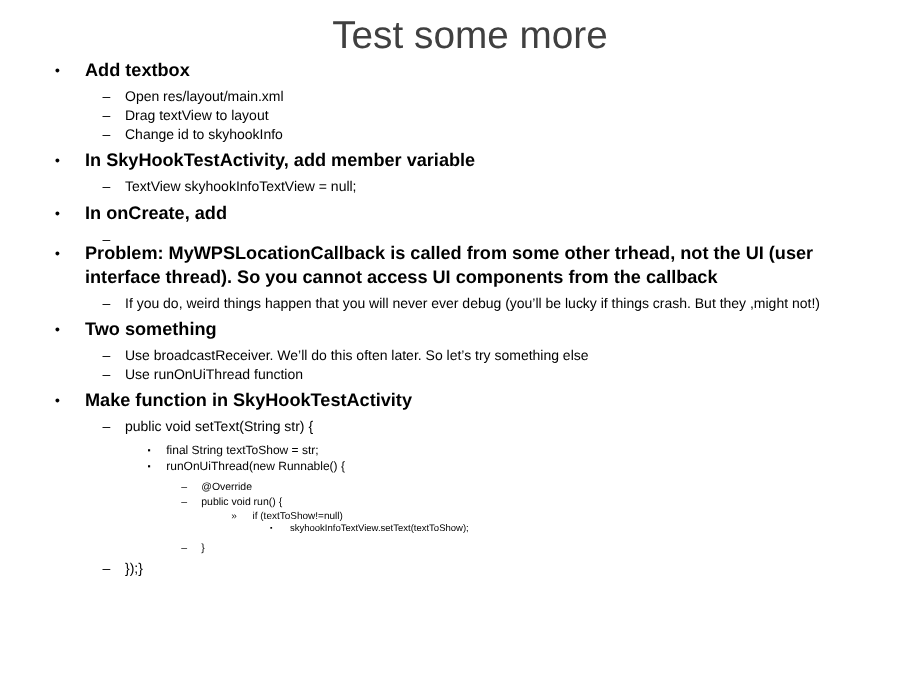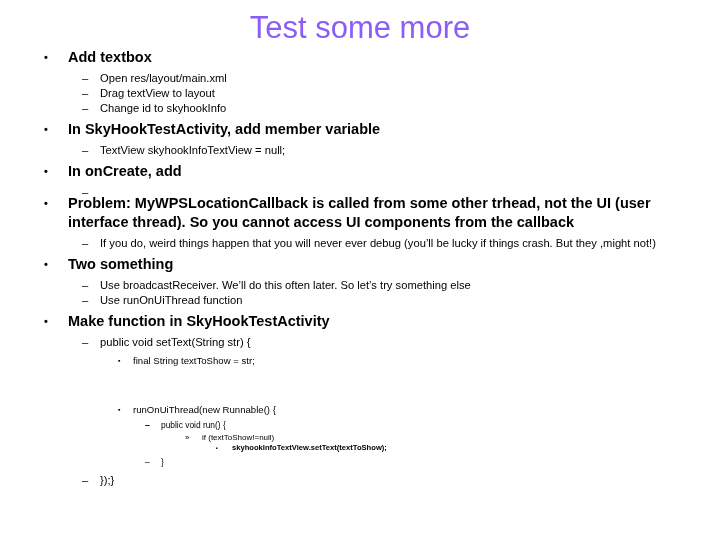--- a/index.html
+++ b/index.html
@@ -18,29 +18,29 @@
   }
   #slide {
     position: relative;
     width: 720px;
     height: 540px;
     background: #ffffff;
     box-sizing: border-box;
   }
   #slide-title {
     position: absolute;
-    left: 36px;
+    left: 52px;
     top: 10px;
     width: 648px;
     text-align: center;
     font-size: 31px;
     font-weight: 400;
     line-height: 36px;
     letter-spacing: 0px;
-    color: #8b5cf6;
+    color: #404040;
     white-space: nowrap;
   }
   #body-area {
     position: absolute;
     left: 0px;
     top: 46px;
     width: 720px;
   }
   .li {
     position: relative;
@@ -86,21 +86,20 @@
     font-size: 11.2px;
     line-height: 15px;
   }
 
   
   .lvl3 {
     padding-left: 133px;
     font-size: 9.6px;
     font-weight: normal;
     line-height: 13px;
-    margin-top: 36px;
   }
   .lvl3 > .marker {
     left: 118px;
     top: 0px;
     font-size: 7px;
     line-height: 13px;
   }
 
   
   .lvl4 {
@@ -127,21 +126,21 @@
     left: 185px;
     top: 0px;
     font-size: 8px;
     line-height: 11px;
   }
 
   
   .lvl6 {
     padding-left: 232px;
     font-size: 7.6px;
-    font-weight: bold;
+    font-weight: normal;
     line-height: 10.5px;
   }
   .lvl6 > .marker {
     left: 216px;
     top: 0px;
     font-size: 5.5px;
     line-height: 10.5px;
   }
 
   .gap-sm { margin-top: 4px; }
@@ -236,20 +235,21 @@
       <span class="txt">final String textToShow = str;</span>
     </div>
 
     <div class="li lvl3">
       <span class="marker">▪</span>
       <span class="txt">runOnUiThread(new Runnable() {</span>
     </div>
 
     <div class="li lvl4 gap-sm">
       <span class="marker">–</span>
+      <span class="txt">@Override</span>
     </div>
 
     <div class="li lvl4">
       <span class="marker">–</span>
       <span class="txt">public void run() {</span>
     </div>
 
     <div class="li lvl5">
       <span class="marker">»</span>
       <span class="txt">if (textToShow!=null)</span>

